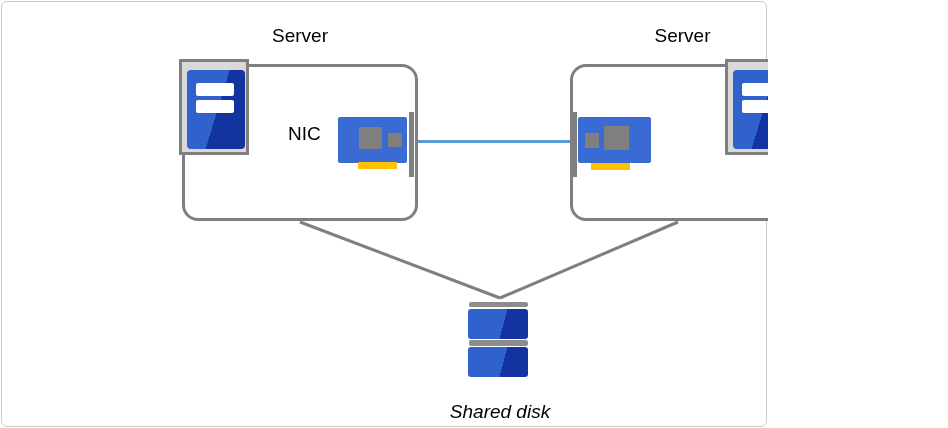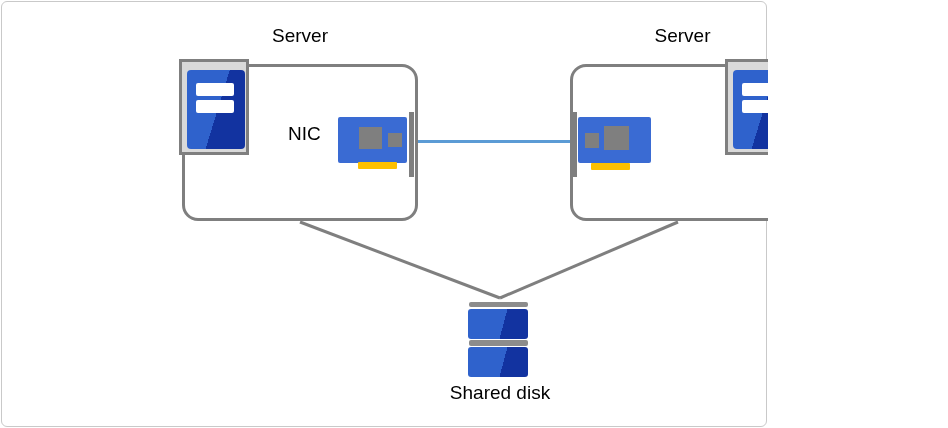--- a/index.html
+++ b/index.html
@@ -35,21 +35,21 @@
   .nic-label{left:288px;top:124px;}
   .wires{position:absolute;left:0;top:0;pointer-events:none;}
   .wire-gray{stroke:var(--line-gray,#7f7f7f);stroke-width:3;}
   .wire-blue{stroke:var(--line-blue,#5b9bd5);stroke-width:3;}
   .disk-bar{position:absolute;left:469px;width:59px;background:var(--disk-bar-gray,#8c8c8c);border-radius:2px;}
   .disk-bar-top{top:302px;height:5px;}
   .disk-bar-mid{top:340px;height:6px;}
   .disk-block{position:absolute;left:468px;width:60px;height:30px;border-radius:3px;
     background:linear-gradient(105deg,var(--icon-blue-light,#2f62cc) 58%,var(--icon-blue-dark,#12339e) 58%);}
   .disk-block1{top:309px;} .disk-block2{top:347px;}
-  .disk-label{left:400px;top:383px;width:200px;}
+  .disk-label{left:400px;top:402px;width:200px;font-style:italic;}
 </style>
 </head>
 <body>
 
 <div class="canvas">
   <div class="frame-border"></div>
 
   <svg class="wires" width="948" height="428">
     <line class="wire-gray" x1="300" y1="222" x2="500" y2="298"></line>
     <line class="wire-gray" x1="678" y1="222" x2="500" y2="298"></line>

